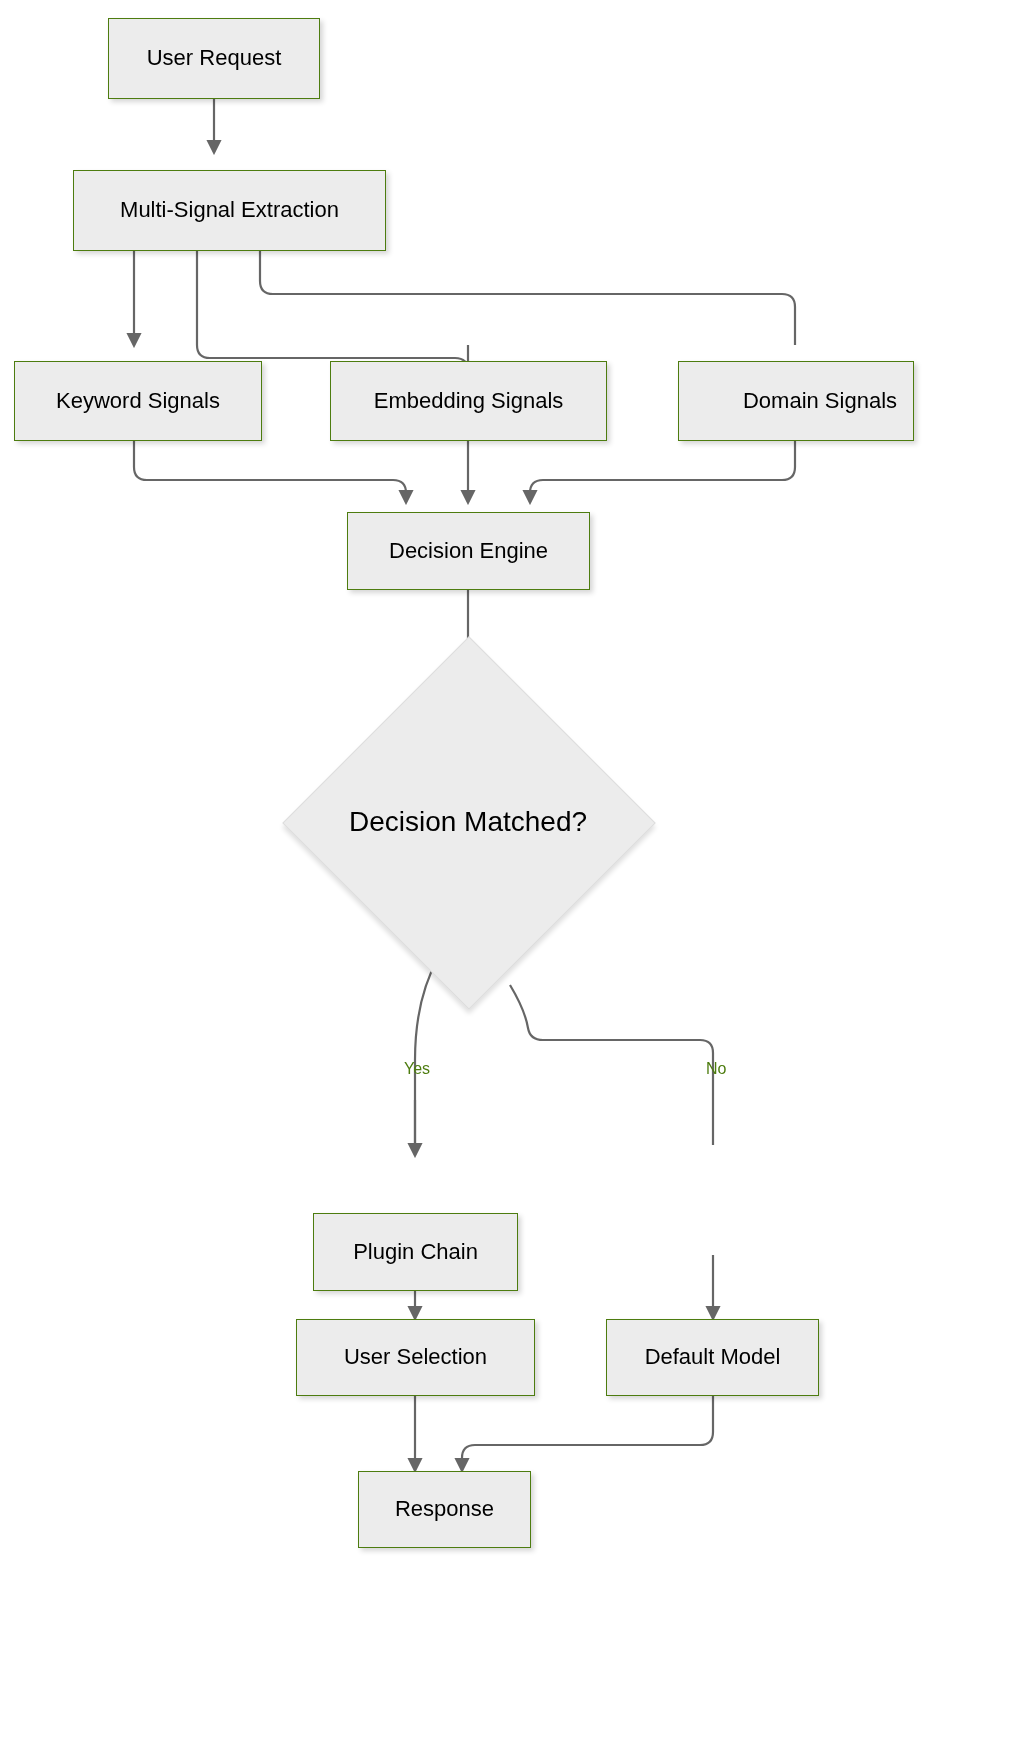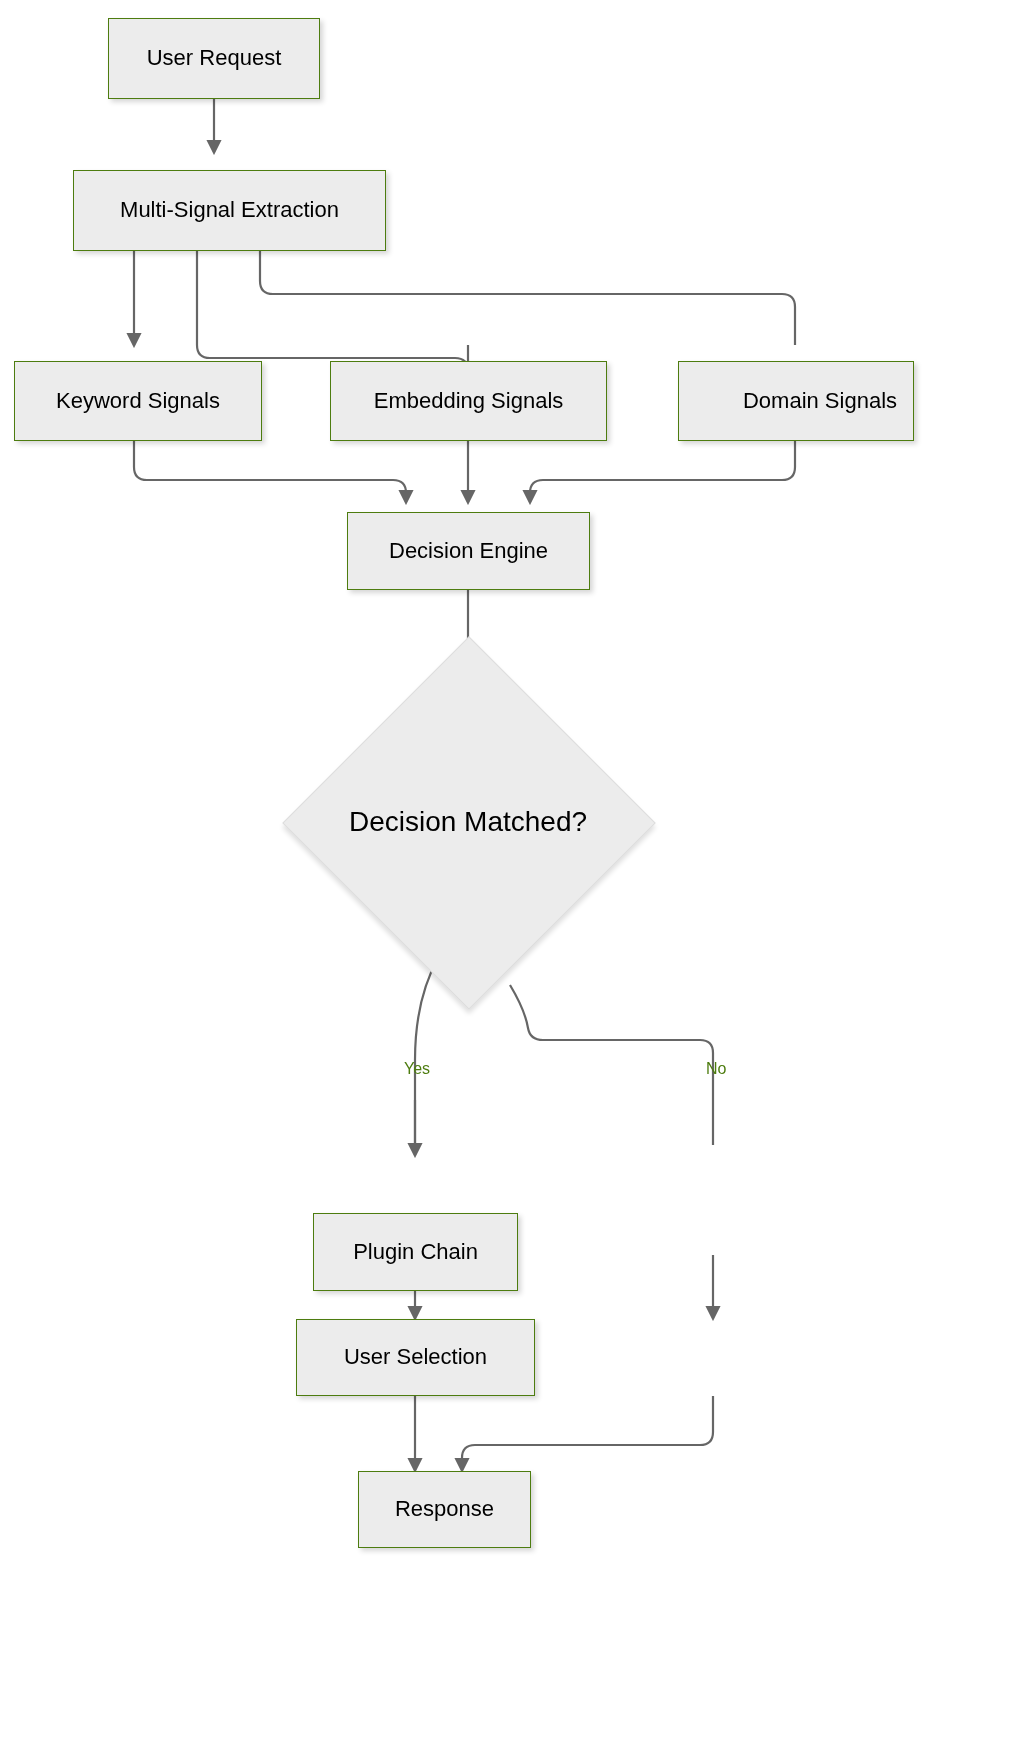--- a/index.html
+++ b/index.html
@@ -152,20 +152,23 @@
   </div>
 
   <div class="node" style="left:313px; top:1165px; width:205px; height:78px;margin-top:48px;">
     <span class="node-label">Plugin Chain</span>
   </div>
 
   <div class="node" style="left:296px; top:1319px; width:239px; height:77px;">
     <span class="node-label">User Selection</span>
   </div>
 
+  <div class="node" style="left:606px; top:1319px; width:213px; height:77px;">
+    <span class="node-label">Default Model</span>
+  </div>
 
   <div class="node" style="left:358px; top:1471px; width:173px; height:77px;">
     <span class="node-label">Response</span>
   </div>
 
   <span class="edge-label" style="left:392px; top:1060px;">Yes</span>
 
   <span class="edge-label" style="left:694px; top:1060px;">No</span>
 
 </div>

